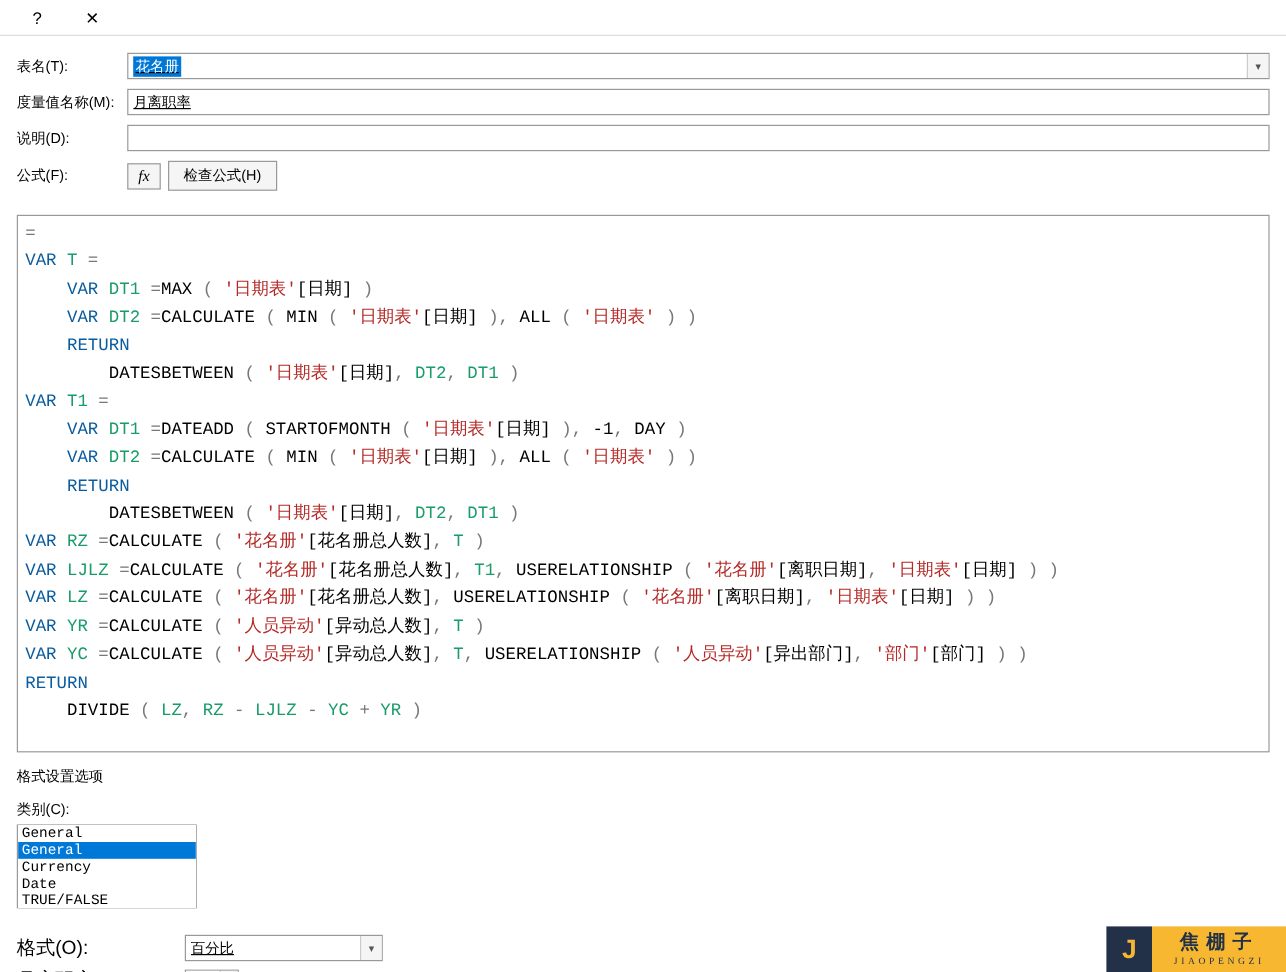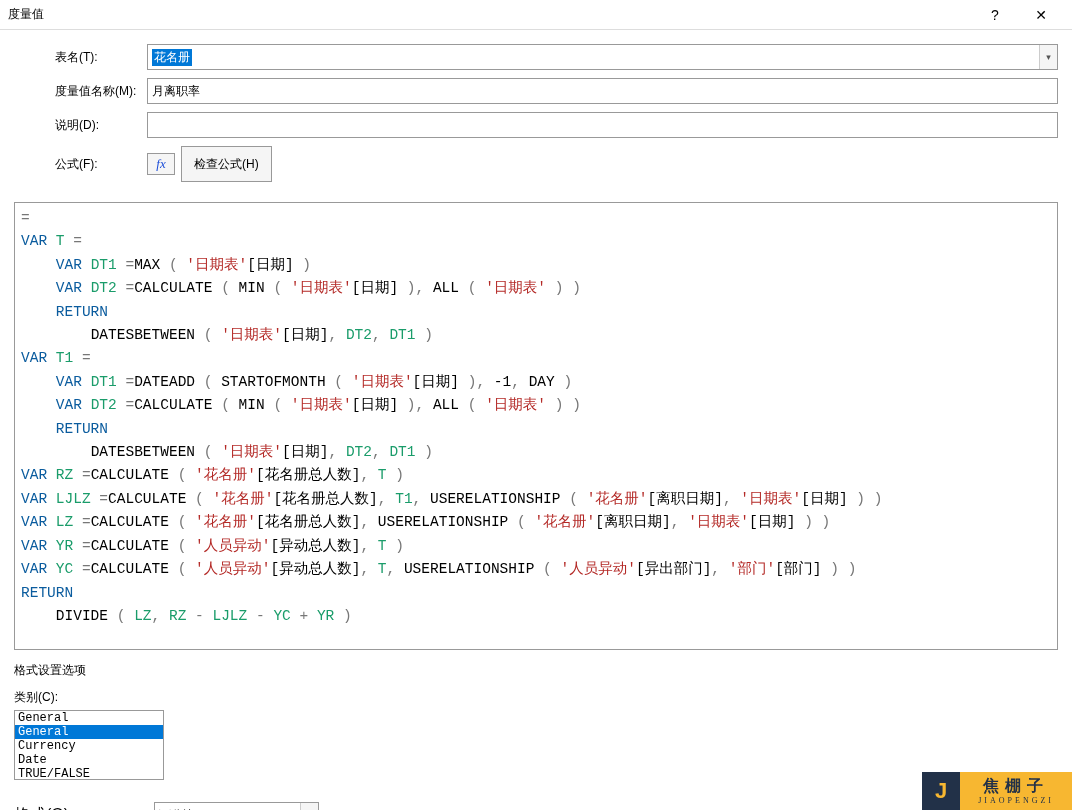--- a/index.html
+++ b/index.html
@@ -21,49 +21,50 @@
     align-items: center;
     padding: 0 8px;
   }
   .titlebar .title { flex: 1; font-size: 12px; }
   .titlebar .btn {
     width: 46px; height: 30px; display: flex; align-items: center; justify-content: center;
     font-size: 14px; cursor: pointer;
   }
   .form-area { padding: 14px 14px 6px 14px; }
   .form-row {
-    display: flex; align-items: center; margin-bottom: 8px; margin-left: 41px;
+    display: flex; align-items: center; margin-bottom: 8px;
   }
   .form-row label {
     width: 92px; flex-shrink: 0; font-size: 12px;
   }
   .text-input {
     flex: 1; height: 22px; border: 1px solid #999;
-    padding: 12px 4px; font-family: inherit; font-size: 12px;
-    background: #fff;
+    padding: 0 4px; font-family: inherit; font-size: 12px;
+    background: #fff;
+    text-decoration: underline;
   }
   .combo-wrap { flex: 1; display: flex; position: relative; }
   .combo-wrap .text-input { width: 100%; }
   .combo-wrap .arrow {
     position: absolute; right: 1px; top: 1px; bottom: 1px;
     width: 18px; display: flex; align-items: center; justify-content: center;
     border-left: 1px solid #ccc; background: #f5f5f5; font-size: 9px; color: #555;
     cursor: pointer;
   }
   .selected-text {
     background: #0078d7; color: #fff; padding: 0 2px;
   }
   .fx-btn {
     width: 28px; height: 22px; border: 1px solid #999; background: #f5f5f5;
     display: inline-flex; align-items: center; justify-content: center;
     font-style: italic; font-family: "Times New Roman", serif; font-size: 13px;
-    margin-right: 6px; cursor: pointer; color: #1d4ed8;
+    margin-right: 6px; cursor: pointer; color: #000000;
   }
   .check-btn {
-    height: 36px; padding: 0 12px; border: 1px solid #999; background: #f5f5f5;
+    height: 25px; padding: 0 12px; border: 1px solid #999; background: #f5f5f5;
     font-family: inherit; font-size: 12px; cursor: pointer;
   }
   .editor {
     margin: 6px 14px 10px 14px;
     border: 1px solid #999;
     background: #fff;
     height: 448px;
     padding: 4px 6px;
     font-family: "Consolas", "Courier New", monospace;
     font-size: 14.5px;
@@ -118,21 +119,20 @@
     display: flex; flex-direction: column; align-items: center; justify-content: center;
     font-family: "SimSun", serif;
   }
   .wm-txt .cn { font-size: 16px; letter-spacing: 6px; font-weight: 600; line-height: 1; }
   .wm-txt .py { font-size: 8px; letter-spacing: 3px; line-height: 1.2; margin-top: 2px; }
 </style>
 </head>
 <body>
 
 <div class="titlebar">
-  <div class="title">度量值</div>
   <div class="btn">?</div>
   <div class="btn">✕</div>
 </div>
 
 <div class="form-area">
   <div class="form-row">
     <label>表名(T):</label>
     <div class="combo-wrap">
       <div class="text-input" style="display:flex;align-items:center;">
         <span class="selected-text">花名册</span>

